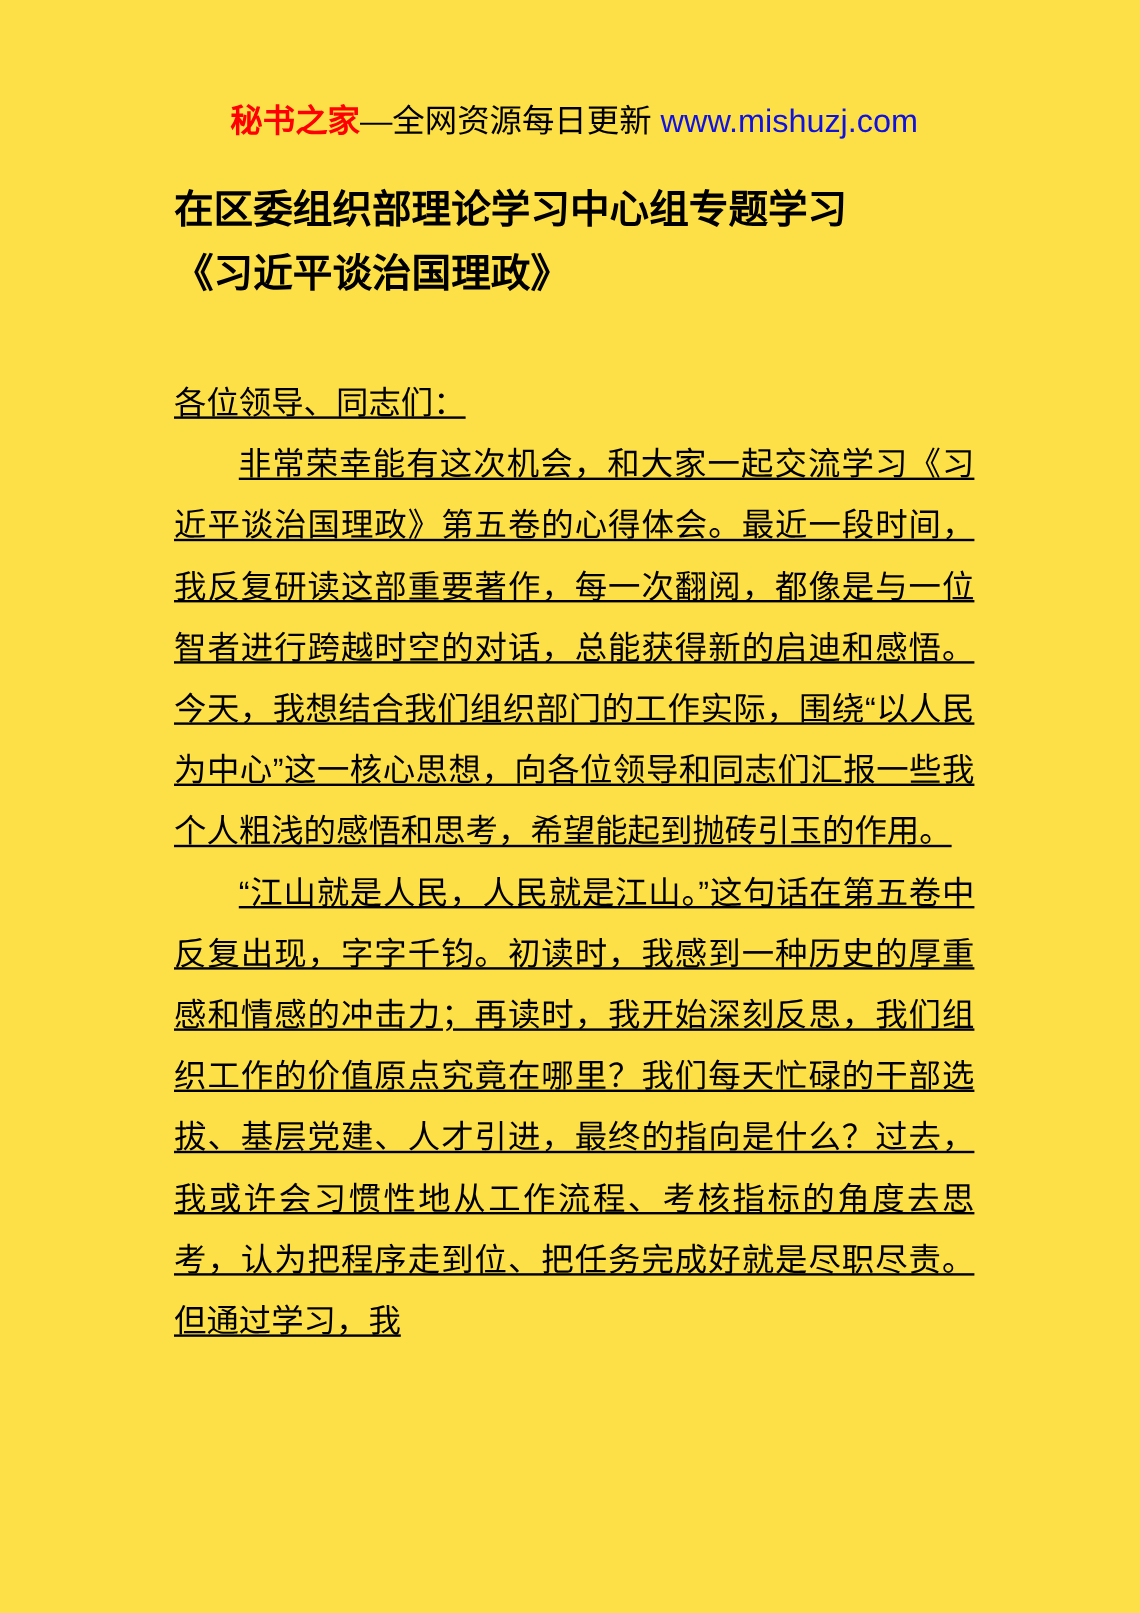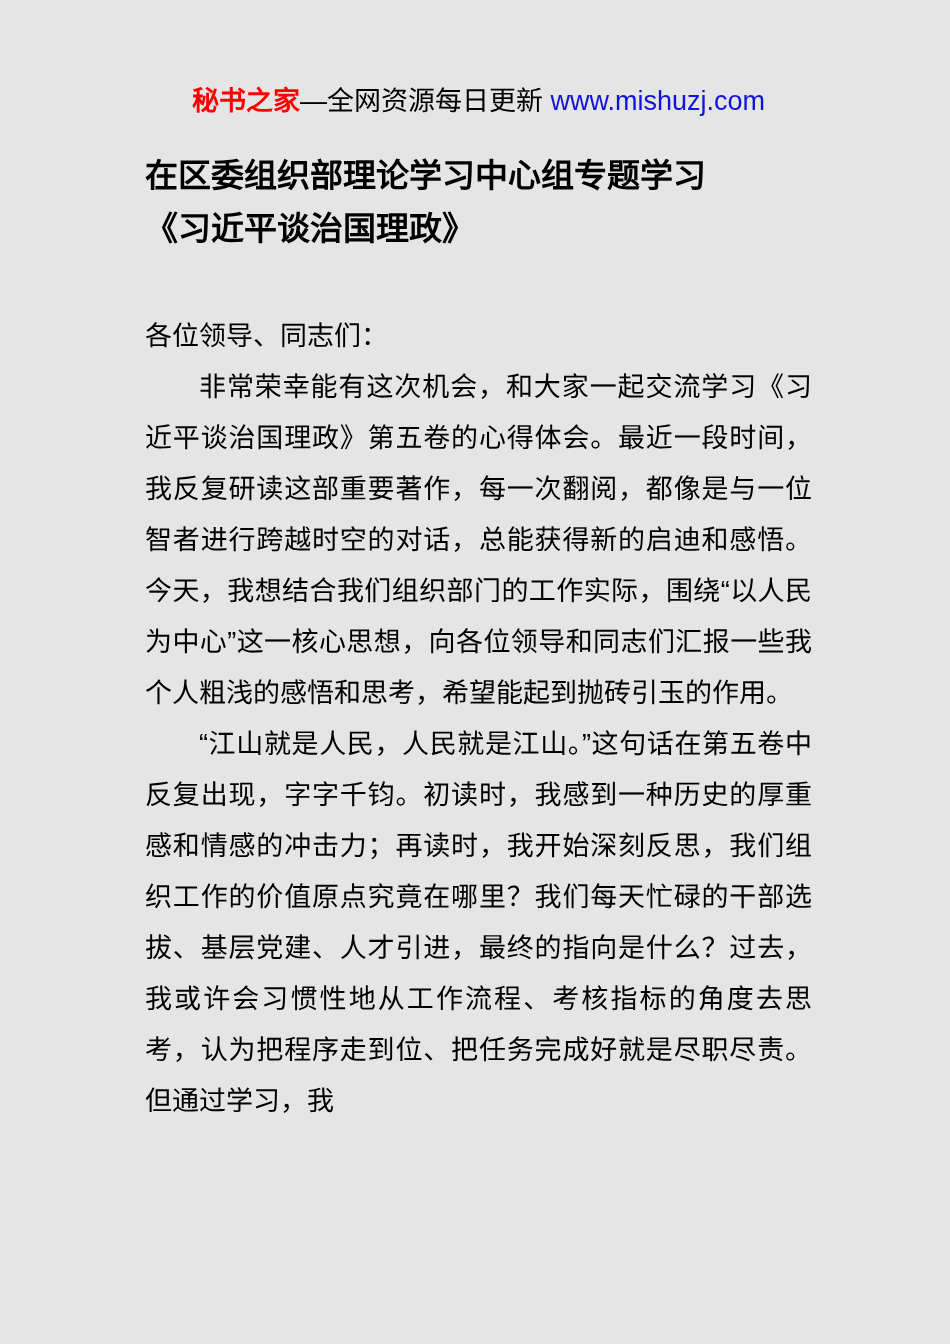--- a/index.html
+++ b/index.html
@@ -2,21 +2,21 @@
 <html lang="zh-CN"><head>
 <meta charset="utf-8">
 <style>
   * { margin: 0; padding: 0; box-sizing: border-box; }
   html, body { background: #ffffff; }
   .page {
     position: relative;
     width: 950px;
     height: 1344px;
     margin: 0 auto;
-    background: #e5e5e5;
+    background: #fde047;
     padding: 85px 138px 0 145px;
     overflow: hidden;
     font-family: "Liberation Sans", sans-serif;
     color: #000000;
   }
   .site-header {
     text-align: center;
     font-size: 27px;
     line-height: 32px;
     white-space: nowrap;
@@ -39,20 +39,21 @@
     line-height: 53px;
     color: #000000;
   }
   .doc-body {
     margin-top: 55px;
     font-size: 27px;
     line-height: 51px;
     text-align: justify;
     text-justify: inter-ideograph;
     color: #000000;
+    text-decoration: underline;
   }
   .doc-body p.indent {
     text-indent: 2em;
   }
 </style>
 </head>
 <body>
 
 <div class="page">
 

